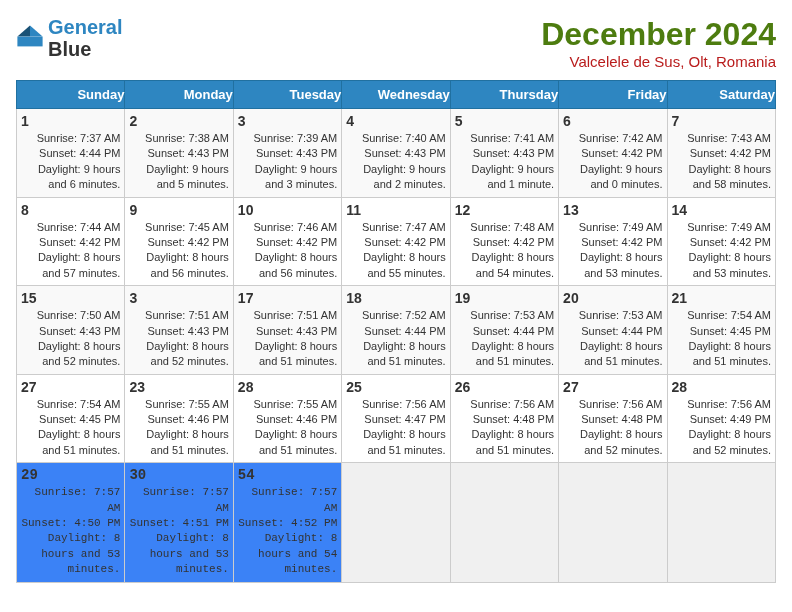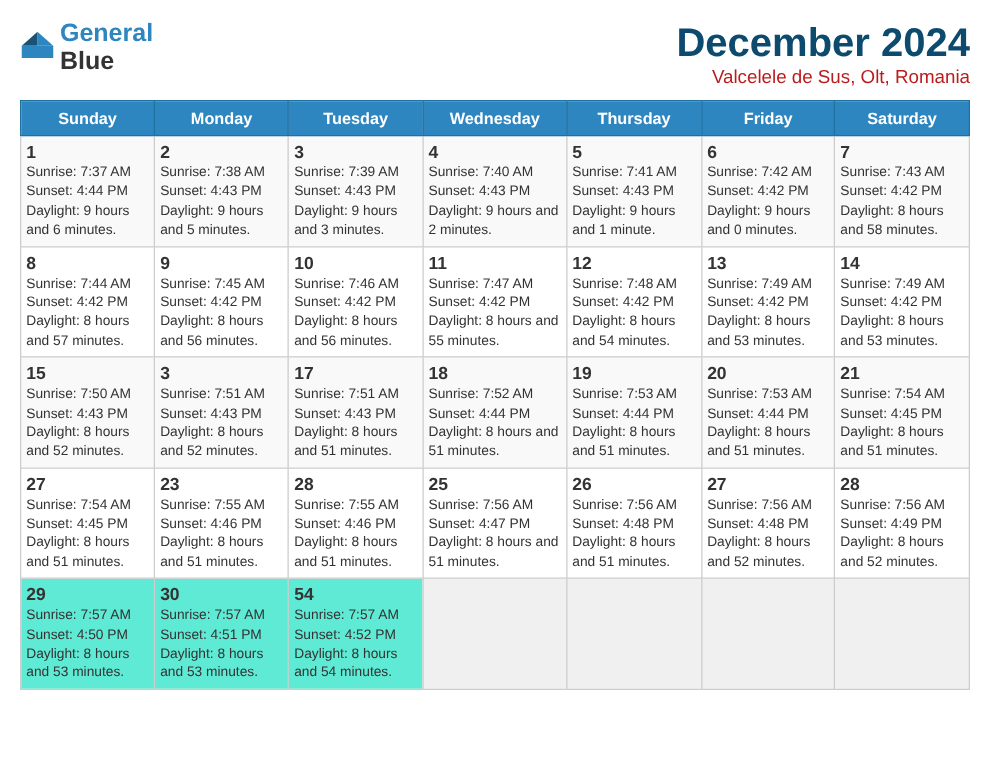--- a/index.html
+++ b/index.html
@@ -33,36 +33,36 @@
     .logo-icon {
       width: 28px;
       height: 28px;
     }
     .title-block {
       text-align: right;
     }
     .main-title {
       font-size: 32px;
       font-weight: bold;
-      color: #0c4a6e;
+      color: #4d7c0f;
     }
     .subtitle {
       font-size: 15px;
       color: #b91c1c;
     }
     table {
       width: 100%;
       border-collapse: collapse;
       font-size: 11px;
     }
     thead tr th {
       background-color: #2e86c1;
       color: #fff;
-      padding: 6px 21px;
-      text-align: center;
+      padding: 6px 0;
+      text-align: right;
       font-size: 13px;
       font-weight: bold;
       border: 1px solid #2070a0;
     }
     tbody tr td {
       border: 1px solid #ccc;
       padding: 4px 4px;
       vertical-align: top;
       background: #fff;
       width: 14.28%;
@@ -73,29 +73,31 @@
     .day-number {
       font-size: 14px;
       font-weight: bold;
       color: #333;
       display: block;
       margin-bottom: 2px;
     }
     .day-info {
       color: #333;
       line-height: 1.4;
+      text-align: right;
     }
     .empty-cell {
       background: #f0f0f0 !important;
     }
     tbody tr:last-child td {
       background: #f0f0f0;
     }
     tbody tr:last-child td.has-data {
-      background: #5eead4;
+      background: #3b82f6;
+      font-family: Liberation Mono, monospace;
     }
   </style>
 </head>
 <body>
 
 <div class="header">
   <div class="logo">
     <svg class="logo-icon" viewBox="0 0 40 40">
       <polygon points="20,2 38,18 20,18" fill="#2e86c1"></polygon>
       <polygon points="20,2 20,18 2,18" fill="#1a5276"></polygon>

